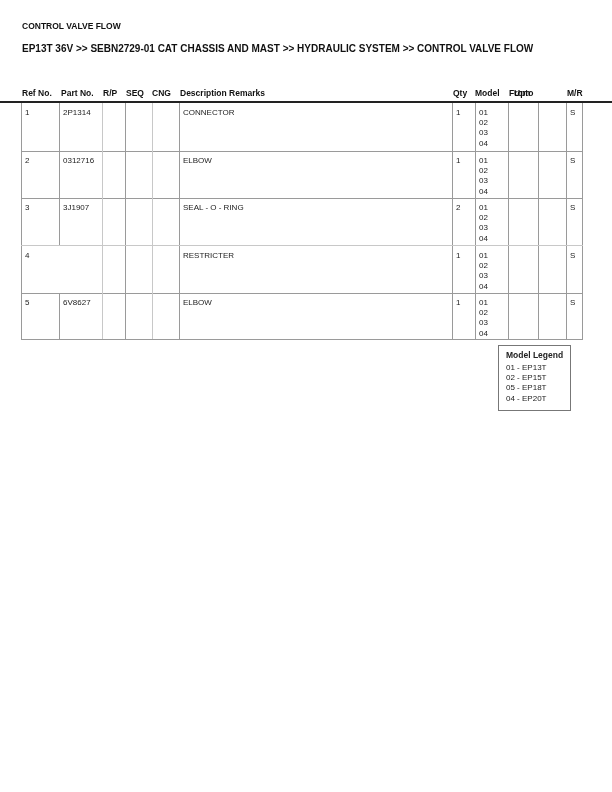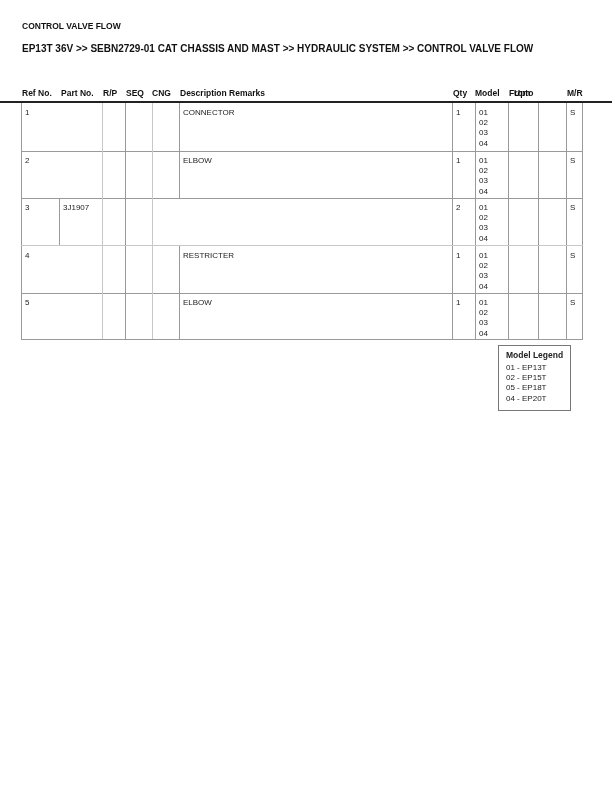--- a/index.html
+++ b/index.html
@@ -38,38 +38,40 @@
   <span class="hdr" style="left:509px">From</span>
   <span class="hdr" style="left:514px">Upto</span>
   <span class="hdr" style="left:567px">M/R</span>
 </div>
 <div class="hdr-rule"></div>
 
 <div class="tbl">
 
   <div class="row" style="top:0;height:48px">
     <div class="cell" style="left:0;width:38px">1</div>
+    <div class="cell" style="left:38px;width:43px">2P1314</div>
     <div class="cell lt" style="left:81px;width:23px"></div>
     <div class="cell" style="left:104px;width:27px"></div>
     <div class="cell lt" style="left:131px;width:27px"></div>
     <div class="cell" style="left:158px;width:273px">CONNECTOR</div>
     <div class="cell" style="left:431px;width:23px">1</div>
     <div class="cell" style="left:454px;width:33px">
       <div>01</div>
       <div>02</div>
       <div>03</div>
       <div>04</div>
     </div>
     <div class="cell" style="left:487px;width:30px"></div>
     <div class="cell" style="left:517px;width:28px"></div>
     <div class="cell last" style="left:545px;width:17px">S</div>
   </div>
 
   <div class="row" style="top:48px;height:47px">
     <div class="cell" style="left:0;width:38px">2</div>
+    <div class="cell" style="left:38px;width:43px">0312716</div>
     <div class="cell lt" style="left:81px;width:23px"></div>
     <div class="cell" style="left:104px;width:27px"></div>
     <div class="cell lt" style="left:131px;width:27px"></div>
     <div class="cell" style="left:158px;width:273px">ELBOW</div>
     <div class="cell" style="left:431px;width:23px">1</div>
     <div class="cell" style="left:454px;width:33px">
       <div>01</div>
       <div>02</div>
       <div>03</div>
       <div>04</div>
@@ -78,20 +80,21 @@
     <div class="cell" style="left:517px;width:28px"></div>
     <div class="cell last" style="left:545px;width:17px">S</div>
   </div>
 
   <div class="row" style="top:95px;height:47px">
     <div class="cell" style="left:0;width:38px">3</div>
     <div class="cell" style="left:38px;width:43px">3J1907</div>
     <div class="cell lt" style="left:81px;width:23px"></div>
     <div class="cell" style="left:104px;width:27px"></div>
     <div class="cell lt" style="left:131px;width:27px"></div>
+    <div class="cell" style="left:158px;width:273px">SEAL - O - RING</div>
     <div class="cell" style="left:431px;width:23px">2</div>
     <div class="cell" style="left:454px;width:33px">
       <div>01</div>
       <div>02</div>
       <div>03</div>
       <div>04</div>
     </div>
     <div class="cell" style="left:487px;width:30px"></div>
     <div class="cell" style="left:517px;width:28px"></div>
     <div class="cell last" style="left:545px;width:17px">S</div>
@@ -110,20 +113,21 @@
       <div>03</div>
       <div>04</div>
     </div>
     <div class="cell" style="left:487px;width:30px"></div>
     <div class="cell" style="left:517px;width:28px"></div>
     <div class="cell last" style="left:545px;width:17px">S</div>
   </div>
 
   <div class="row" style="top:190px;height:46px">
     <div class="cell" style="left:0;width:38px">5</div>
+    <div class="cell" style="left:38px;width:43px">6V8627</div>
     <div class="cell lt" style="left:81px;width:23px"></div>
     <div class="cell" style="left:104px;width:27px"></div>
     <div class="cell lt" style="left:131px;width:27px"></div>
     <div class="cell" style="left:158px;width:273px">ELBOW</div>
     <div class="cell" style="left:431px;width:23px">1</div>
     <div class="cell" style="left:454px;width:33px">
       <div>01</div>
       <div>02</div>
       <div>03</div>
       <div>04</div>

